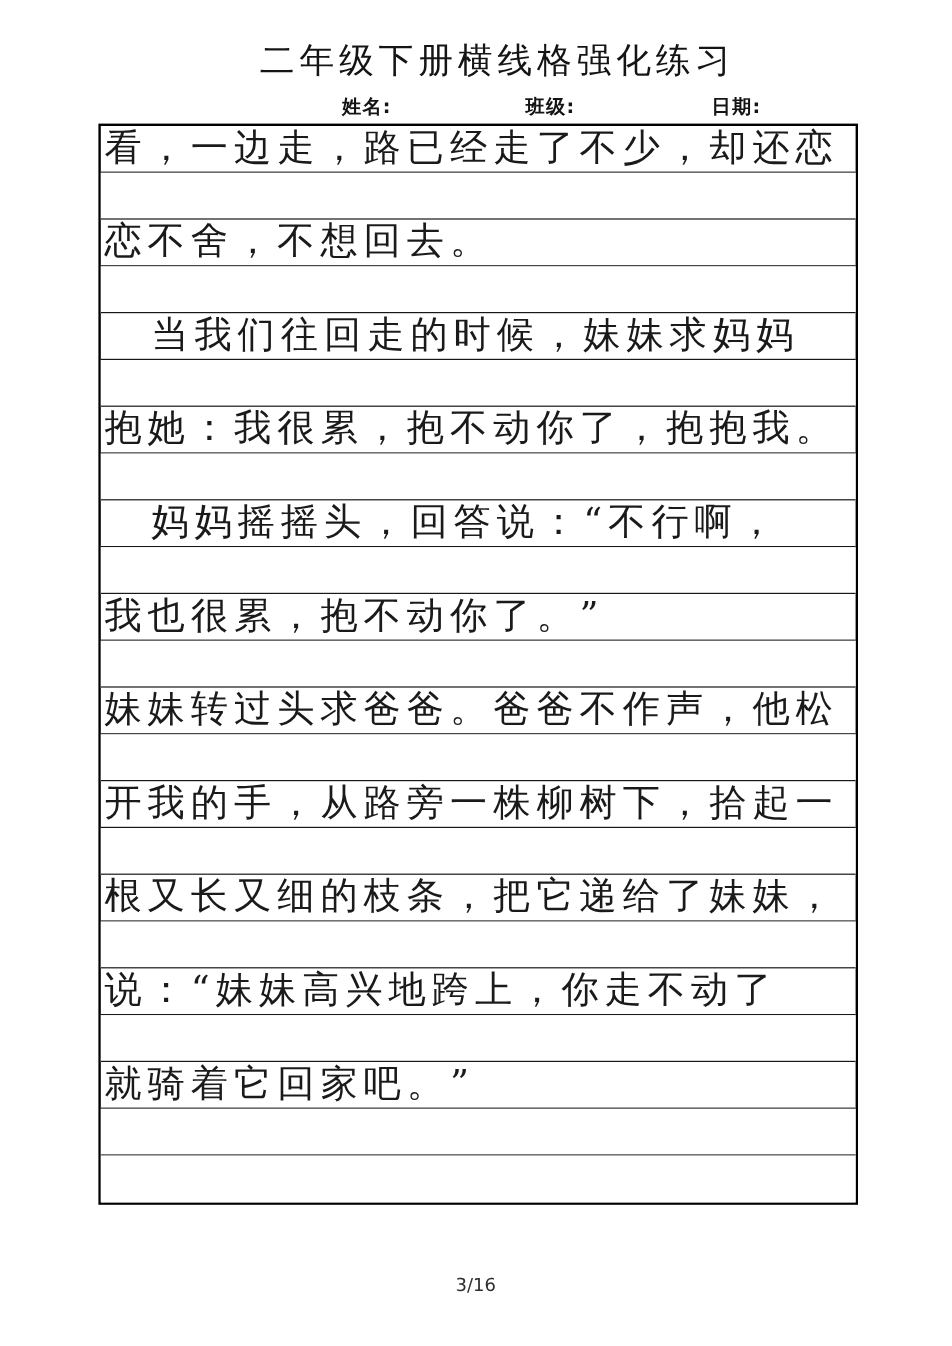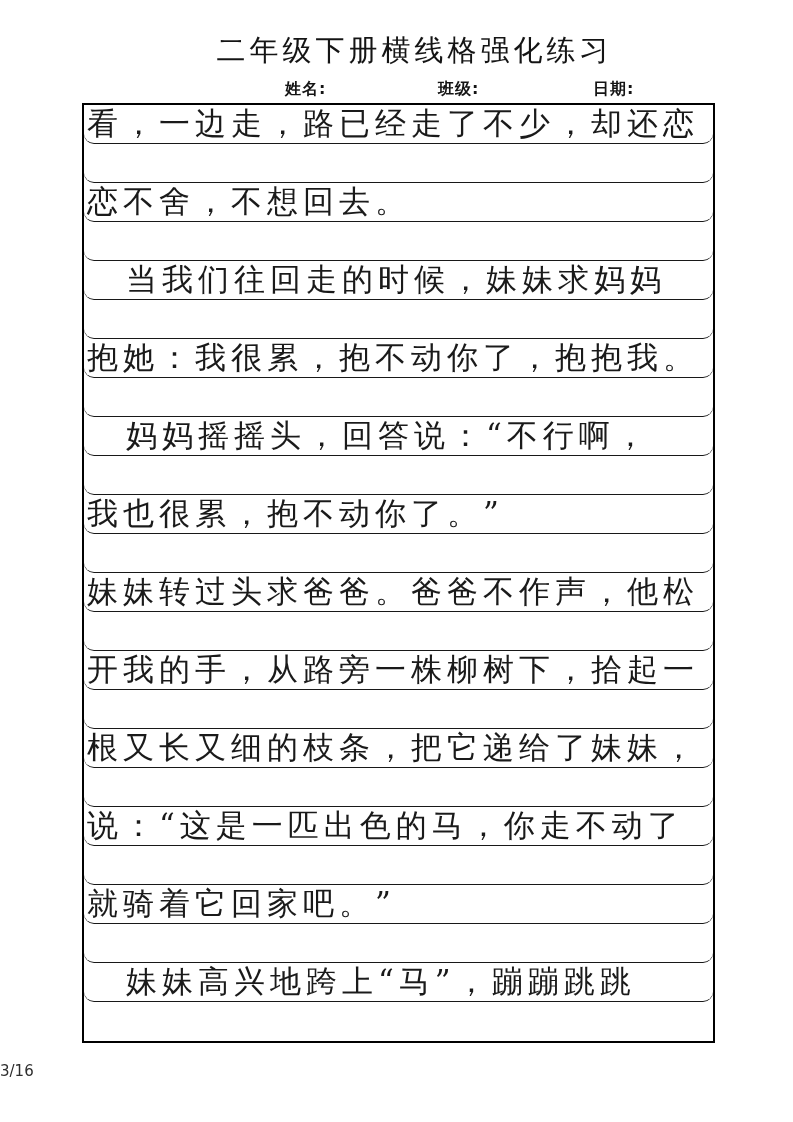--- a/index.html
+++ b/index.html
@@ -20,38 +20,38 @@
     font-family:"DejaVu Sans",sans-serif;letter-spacing:1px;
   }
   .field-name{left:203px;text-align:center;}
   .field-class{left:356px;}
   .field-date{left:511px;}
 
   .grid{
     position:absolute;top:103px;left:82px;width:633px;
     border:2.5px solid #000000;box-sizing:border-box;background:#ffffff;
   }
-  .row{box-sizing:border-box;height:39px;border-bottom:1.5px solid #181818;border-radius:10px;}
+  .row{box-sizing:border-box;height:39px;border-bottom:1.5px solid #181818;}
   .row:last-child{border-bottom:none;}
   .text-row{
     font-family:"DejaVu Serif",serif;
     font-size:31px;line-height:37px;letter-spacing:5px;
     color:#1a1a1a;padding-left:3px;white-space:nowrap;overflow:hidden;
   }
   .text-row.indent{padding-left:42px;}
   .blank-row{background:#ffffff;}
 
   .footer{position:absolute;top:1058px;left:0;width:100%;height:44px;}
   .watermark{
     position:absolute;top:8px;left:0;width:100%;text-align:center;
     color:#9a9a9a;font-size:19px;letter-spacing:0.5px;
     font-family:"DejaVu Sans",sans-serif;
   }
   .page-num{
-    position:absolute;top:4px;left:0;width:100%;text-align:left;
+    position:absolute;top:4px;left:0;width:100%;text-align:center;
     color:#2e2e2e;font-size:15px;z-index:2;
     font-family:"DejaVu Sans",sans-serif;
   }
 </style>
 </head>
 <body>
 
 <div class="page">
 
   <div class="title">二年级下册横线格强化练习</div>
@@ -74,25 +74,24 @@
     <div class="row text-row indent">妈妈摇摇头，回答说：“不行啊，</div>
     <div class="row blank-row"></div>
     <div class="row text-row">我也很累，抱不动你了。”</div>
     <div class="row blank-row"></div>
     <div class="row text-row">妹妹转过头求爸爸。爸爸不作声，他松</div>
     <div class="row blank-row"></div>
     <div class="row text-row">开我的手，从路旁一株柳树下，拾起一</div>
     <div class="row blank-row"></div>
     <div class="row text-row">根又长又细的枝条，把它递给了妹妹，</div>
     <div class="row blank-row"></div>
-    <div class="row text-row">说：“这是一匹出色的马，你走不动了</div>
+    <div class="row text-row">说：“妹妹高兴地跨上，你走不动了</div>
     <div class="row blank-row"></div>
     <div class="row text-row">就骑着它回家吧。”</div>
     <div class="row blank-row"></div>
-    <div class="row text-row indent">妹妹高兴地跨上“马”，蹦蹦跳跳</div>
     <div class="row blank-row"></div>
   </div>
 
   <div class="footer">
     <div class="page-num">3/16</div>
   </div>
 
 </div>
 
 </body></html>

